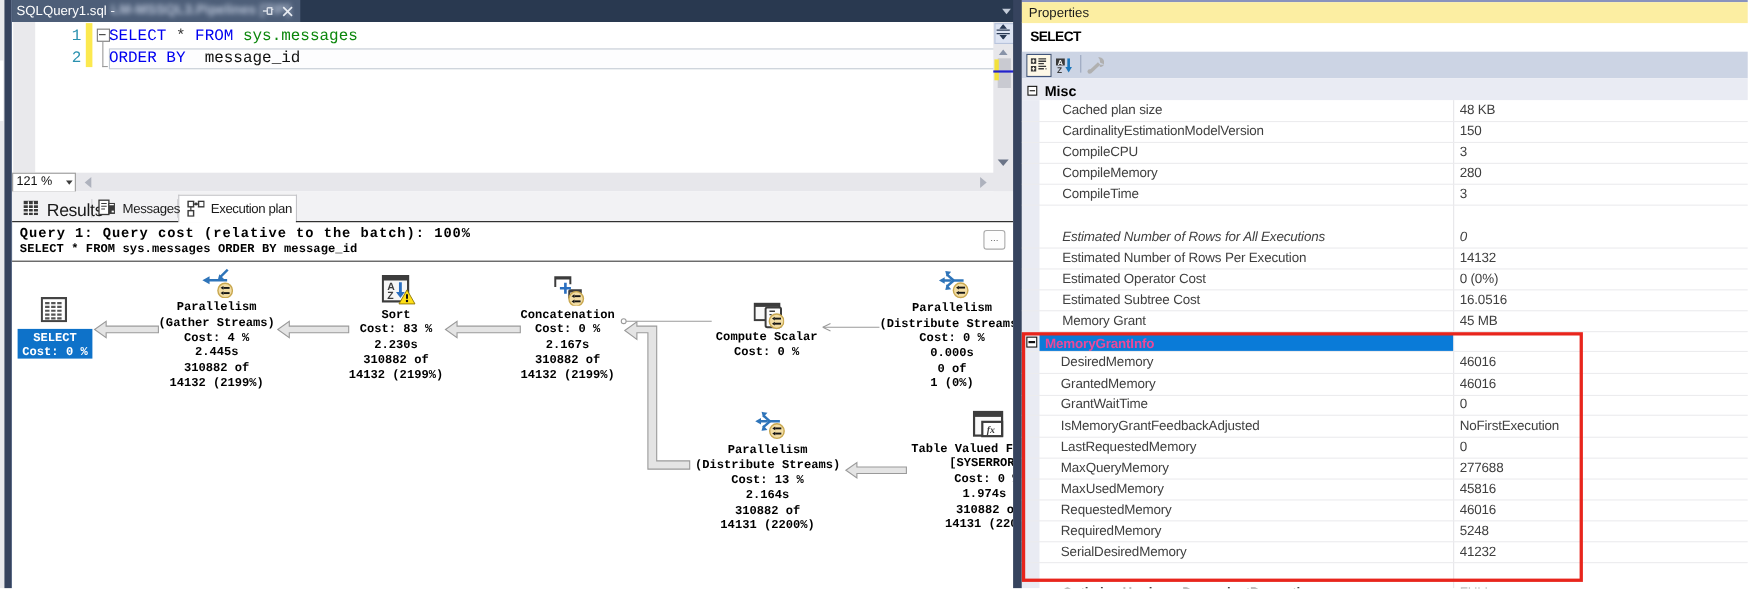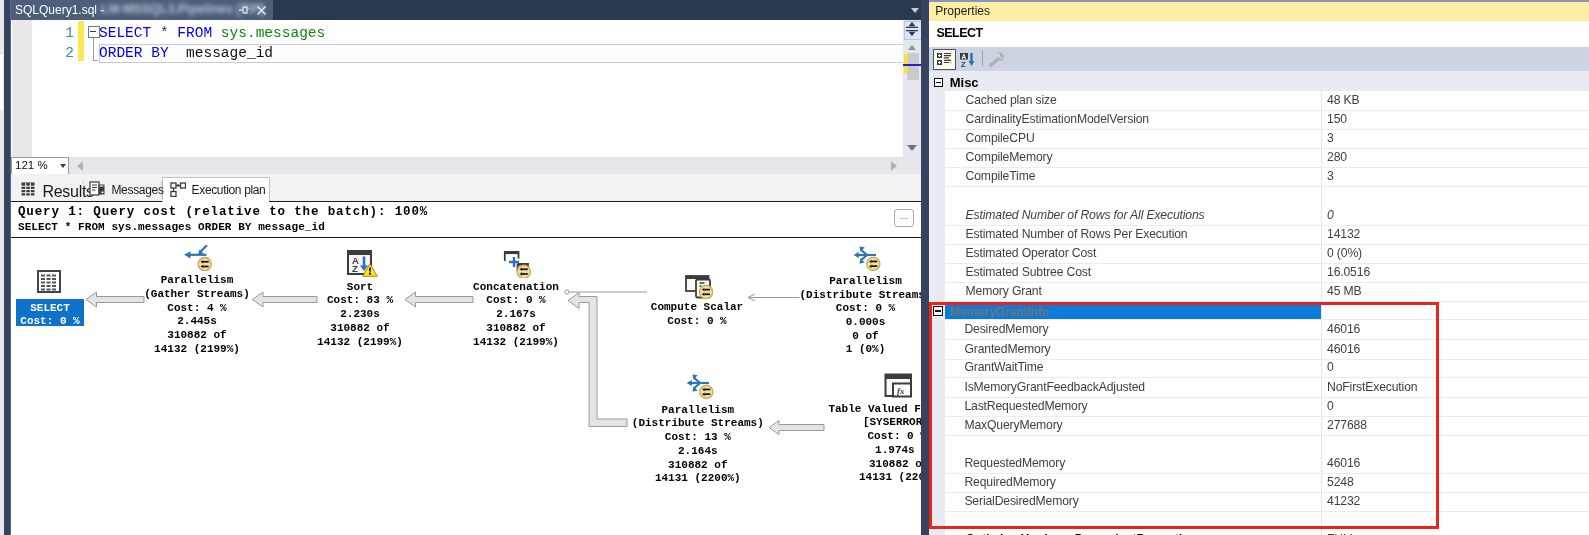--- a/index.html
+++ b/index.html
@@ -379,21 +379,21 @@
 <div class="prow" style="top:263.0px;">
       <span class="n">Estimated Subtree Cost</span>
       <span class="v">16.0516</span>
     </div>
 <div class="prow" style="top:282.2px;">
       <span class="n">Memory Grant</span>
       <span class="v">45 MB</span>
     </div>
 
 <div class="a" style="left:945.3px;top:303.8px;width:376.2px;height:16.4px;background:#0a7bd8;"></div>
-<div class="a" style="left:950px;top:304.6px;font-size:12.2px;letter-spacing:-0.15px;font-weight:bold;color:#737373;">MemoryGrantInfo</div>
+<div class="a" style="left:950px;top:304.6px;font-size:12.2px;letter-spacing:-0.15px;font-weight:bold;color:#ec4899;">MemoryGrantInfo</div>
 <div class="a" style="left:933.2px;top:306px;width:9.8px;height:9.8px;border:1.6px solid #111;background:#fff;box-sizing:border-box;"></div>
 <div class="a" style="left:935.3px;top:310.2px;width:5.4px;height:1.5px;background:#111;"></div>
 <div class="a" style="left:929px;top:319.4px;width:660px;height:1px;background:#ececee;"></div>
 
 <div class="prow" style="top:320.2px;">
       <span class="ni">DesiredMemory</span>
       <span class="v">46016</span>
     </div>
 <div class="prow" style="top:339.5px;">
       <span class="ni">GrantedMemory</span>
@@ -408,20 +408,24 @@
       <span class="v">NoFirstExecution</span>
     </div>
 <div class="prow" style="top:396.6px;">
       <span class="ni">LastRequestedMemory</span>
       <span class="v">0</span>
     </div>
 <div class="prow" style="top:415.5px;">
       <span class="ni">MaxQueryMemory</span>
       <span class="v">277688</span>
     </div>
+<div class="prow" style="top:434.8px;">
+      <span class="ni">MaxUsedMemory</span>
+      <span class="v">45816</span>
+    </div>
 <div class="prow" style="top:453.7px;">
       <span class="ni">RequestedMemory</span>
       <span class="v">46016</span>
     </div>
 <div class="prow" style="top:473.0px;">
       <span class="ni">RequiredMemory</span>
       <span class="v">5248</span>
     </div>
 <div class="prow" style="top:491.9px;">
       <span class="ni">SerialDesiredMemory</span>

